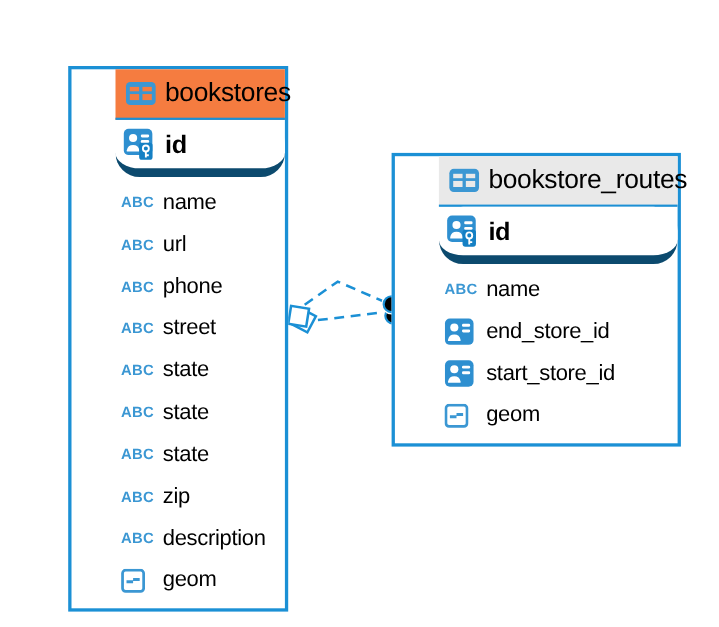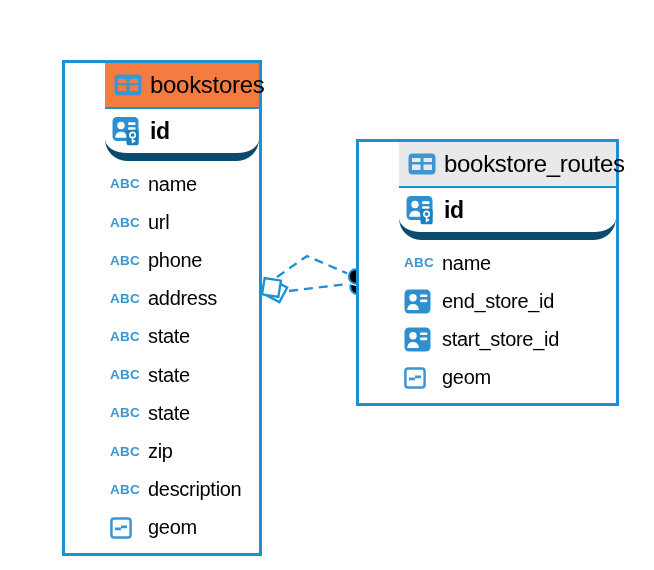--- a/index.html
+++ b/index.html
@@ -114,21 +114,21 @@
 
           </span>
           <span class="colname">phone</span>
         </div>
 
         <div class="colrow" data-type="text">
           <span class="icbox">
             <span class="ic ic-text abc">ABC</span>
 
           </span>
-          <span class="colname">address</span>
+          <span class="colname">street</span>
         </div>
 
         <div class="colrow" data-type="text">
           <span class="icbox">
             <span class="ic ic-text abc">ABC</span>
 
           </span>
           <span class="colname">state</span>
         </div>
 

